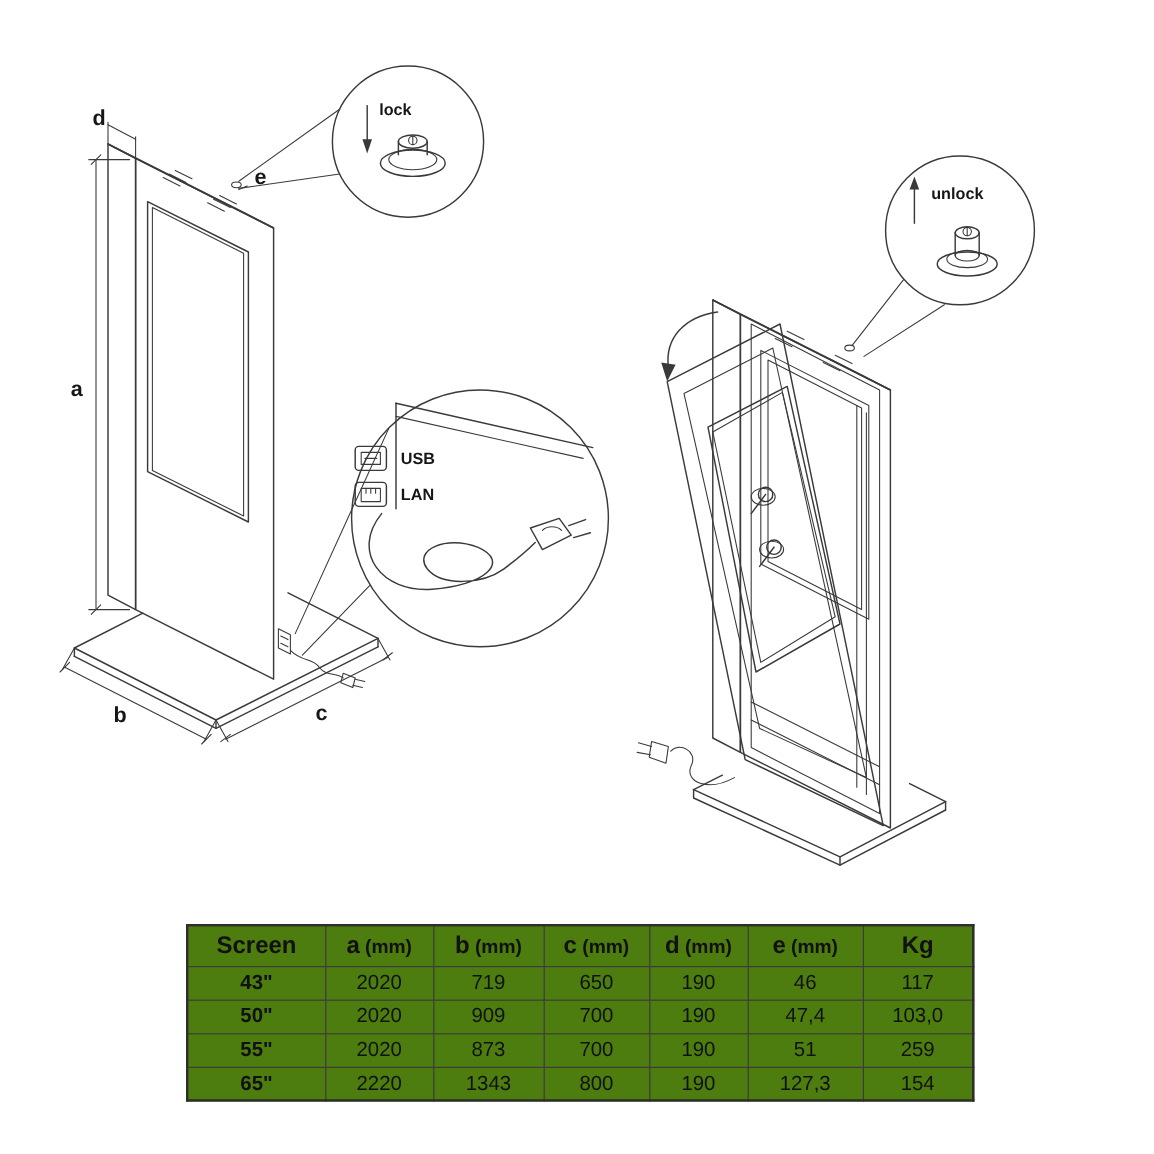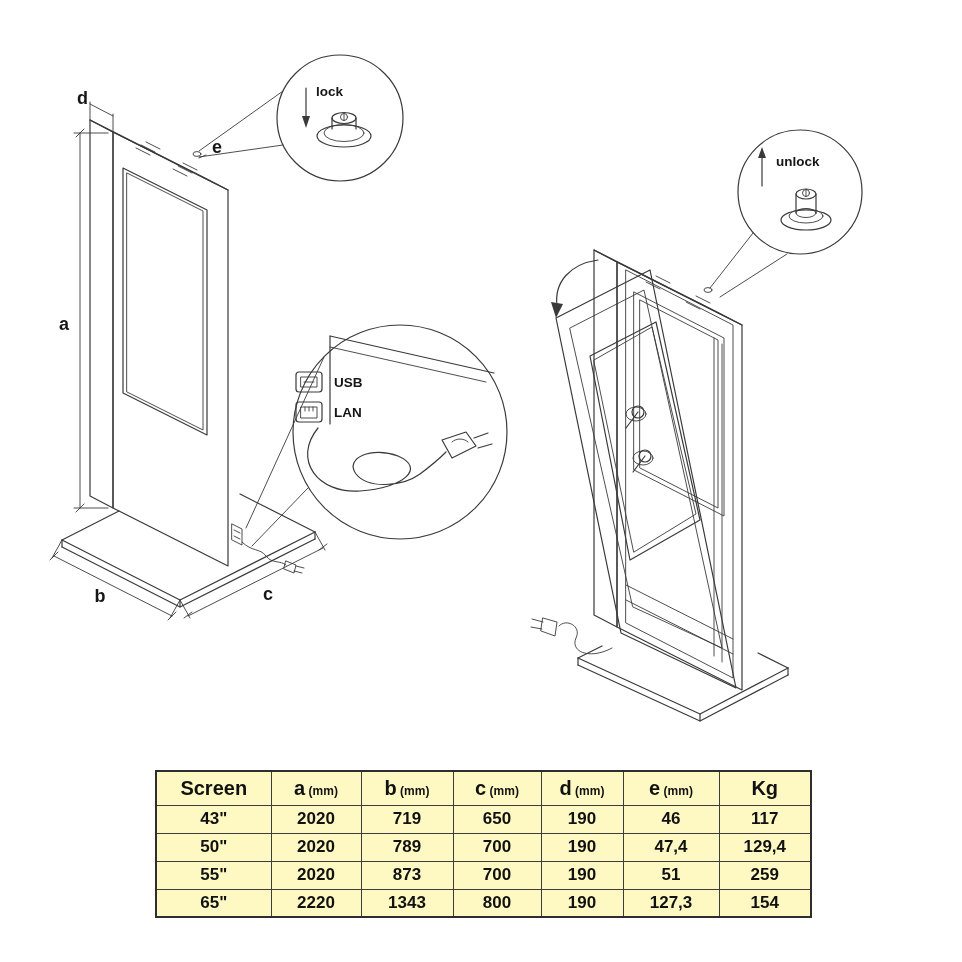--- a/index.html
+++ b/index.html
@@ -11,30 +11,30 @@
   svg { position:absolute; left:0; top:0; }
   svg .ln { stroke:#3a3a3a; stroke-width:1.2; fill:none; stroke-linecap:round; stroke-linejoin:round; }
   svg .thin { stroke-width:0.9; }
   svg text { fill:#161616; stroke:none; font-family:"Liberation Sans", sans-serif; font-weight:700; }
   svg .dimlbl { font-size:18px; }
   svg .smalllbl { font-size:13.5px; }
   svg .fillshape { fill:#3a3a3a; stroke:none; }
 
   .spec-table {
     position:absolute; left:155px; top:770px;
-    border-collapse:collapse; table-layout:fixed; background:#fef9c3;
+    border-collapse:collapse; table-layout:fixed; background:#4d7c0f;
     border:2px solid #2e2e2e;
   }
   .spec-table th, .spec-table td {
     border:1px solid #3c3c3c; text-align:center; vertical-align:middle;
     padding:1px 4px; color:#111; overflow:hidden; white-space:nowrap;
   }
   .spec-table th { font-size:20px; font-weight:700; height:34px; }
-  .spec-table .hdr-unit { font-size:12px; font-weight:700; }
-  .spec-table td { font-size:17px; font-weight:700; height:28px; }
+  .spec-table .hdr-unit { font-size:16px; font-weight:700; }
+  .spec-table td { font-size:17px; font-weight:400; height:28px; }
   .spec-table td.screen-col { font-weight:700; }
 </style>
 </head>
 <body>
 
 <svg width="962" height="750" viewBox="0 0 962 750">
 
   <g>
 
     <polygon class="ln" points="90,120 205,178 228,190 113,132"></polygon>
@@ -287,25 +287,25 @@
         <td>2020</td>
         <td>719</td>
         <td>650</td>
         <td>190</td>
         <td>46</td>
         <td>117</td>
       </tr>
       <tr>
         <td class="screen-col">50"</td>
         <td>2020</td>
-        <td>789</td>
+        <td>909</td>
         <td>700</td>
         <td>190</td>
         <td>47,4</td>
-        <td>129,4</td>
+        <td>103,0</td>
       </tr>
       <tr>
         <td class="screen-col">55"</td>
         <td>2020</td>
         <td>873</td>
         <td>700</td>
         <td>190</td>
         <td>51</td>
         <td>259</td>
       </tr>

